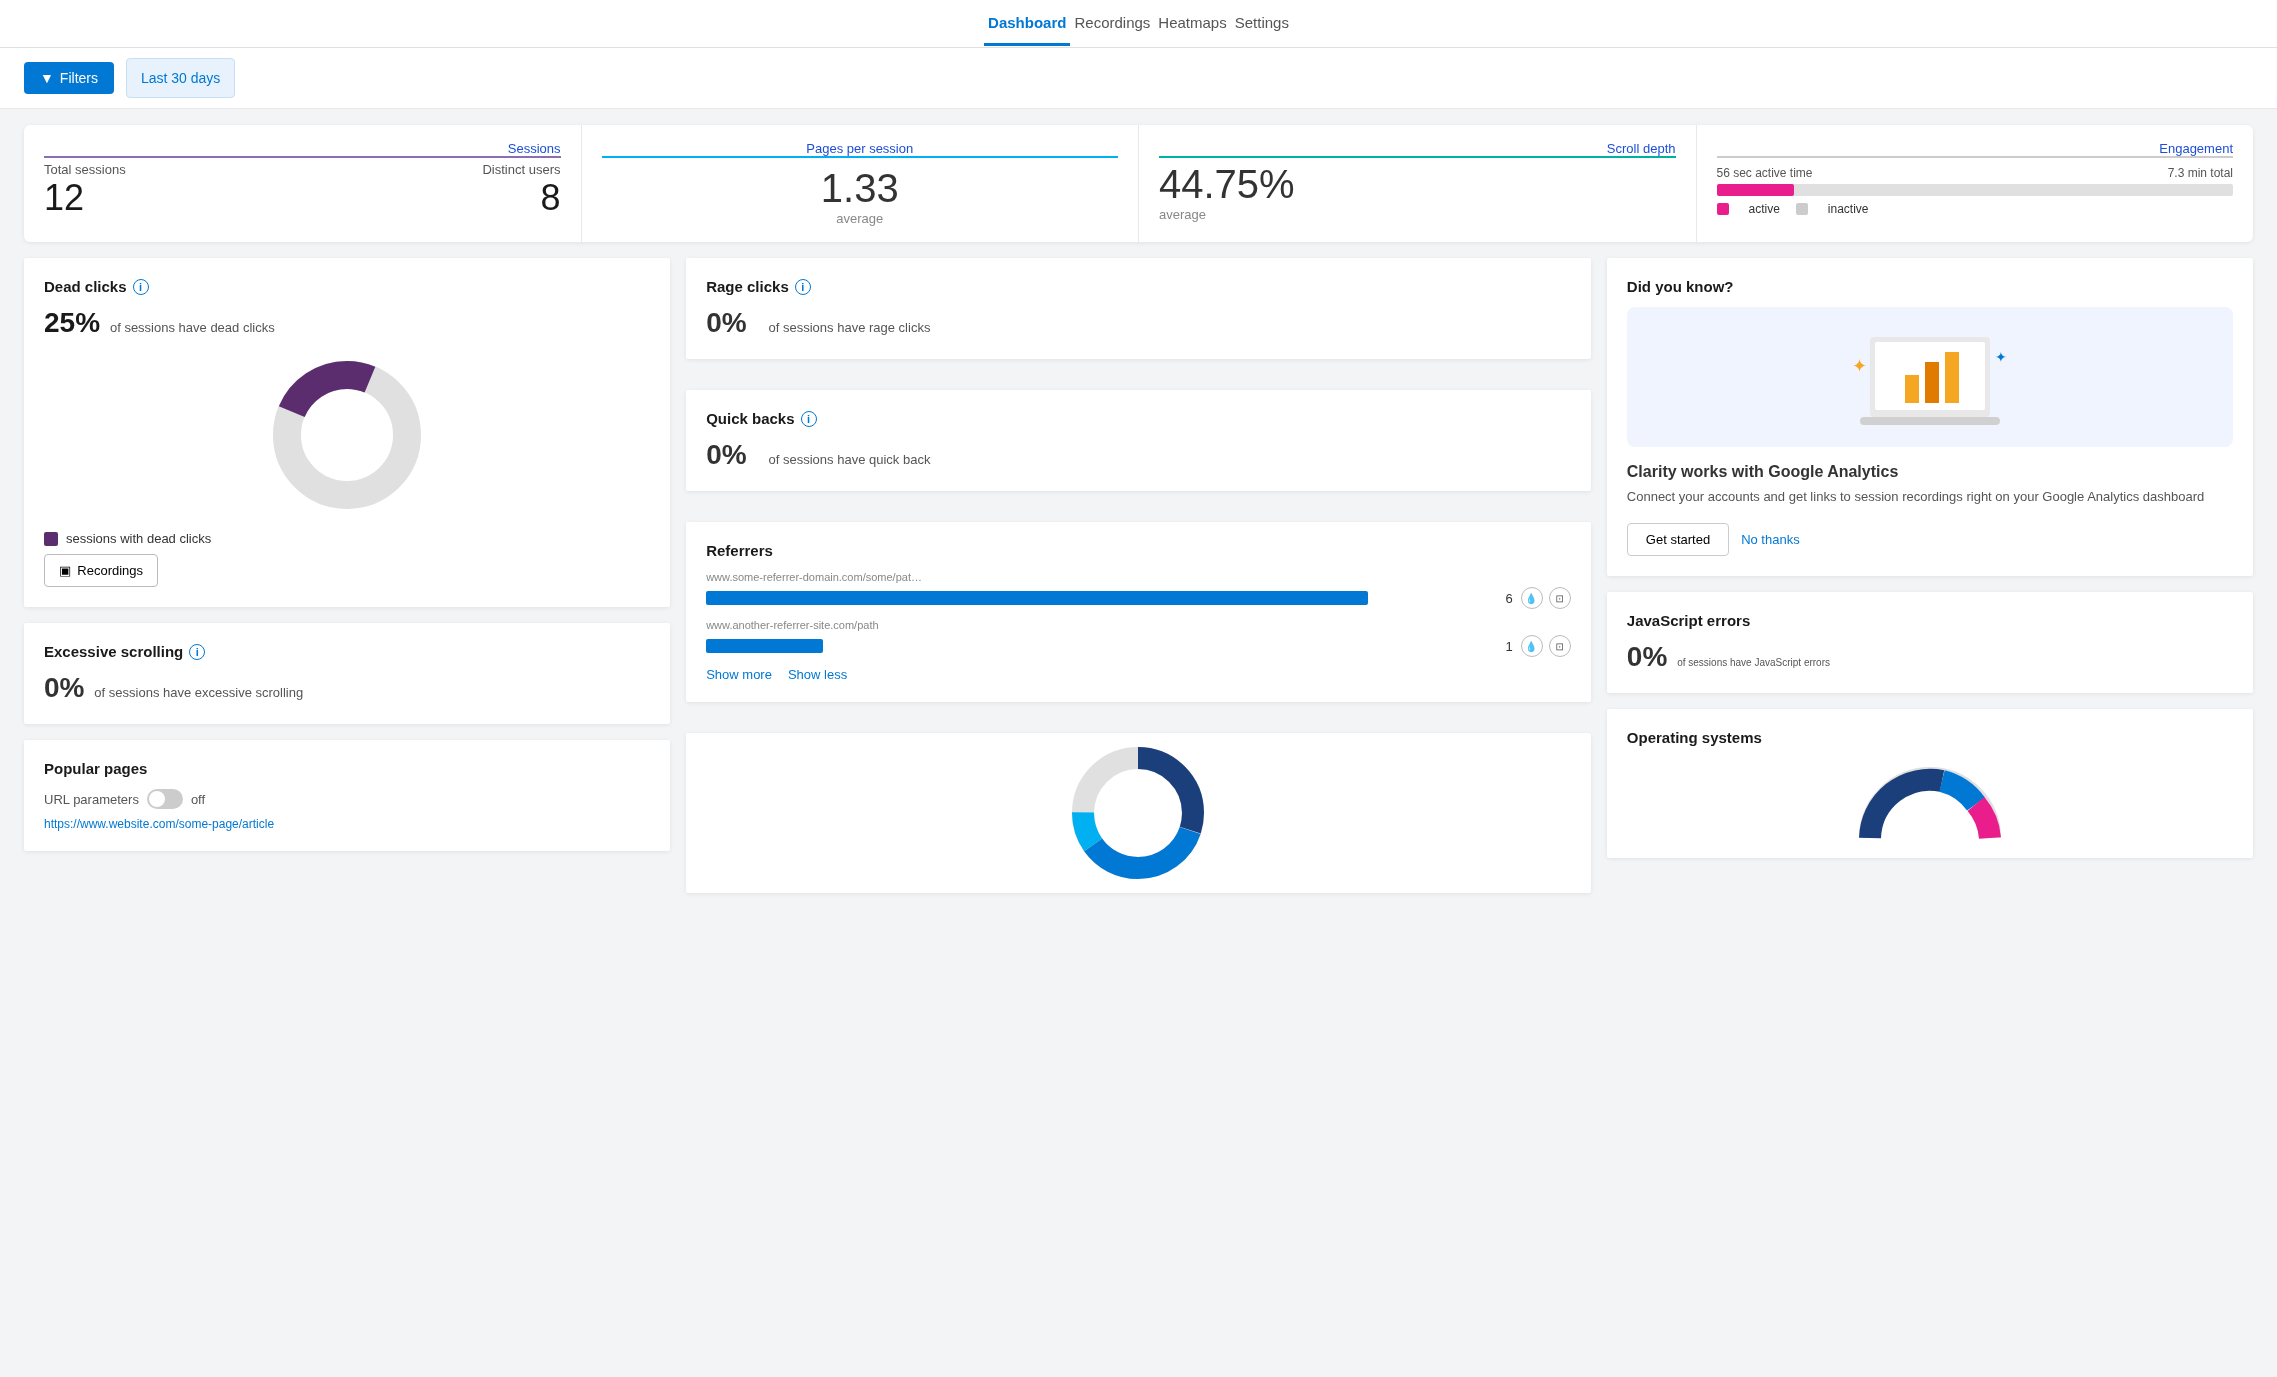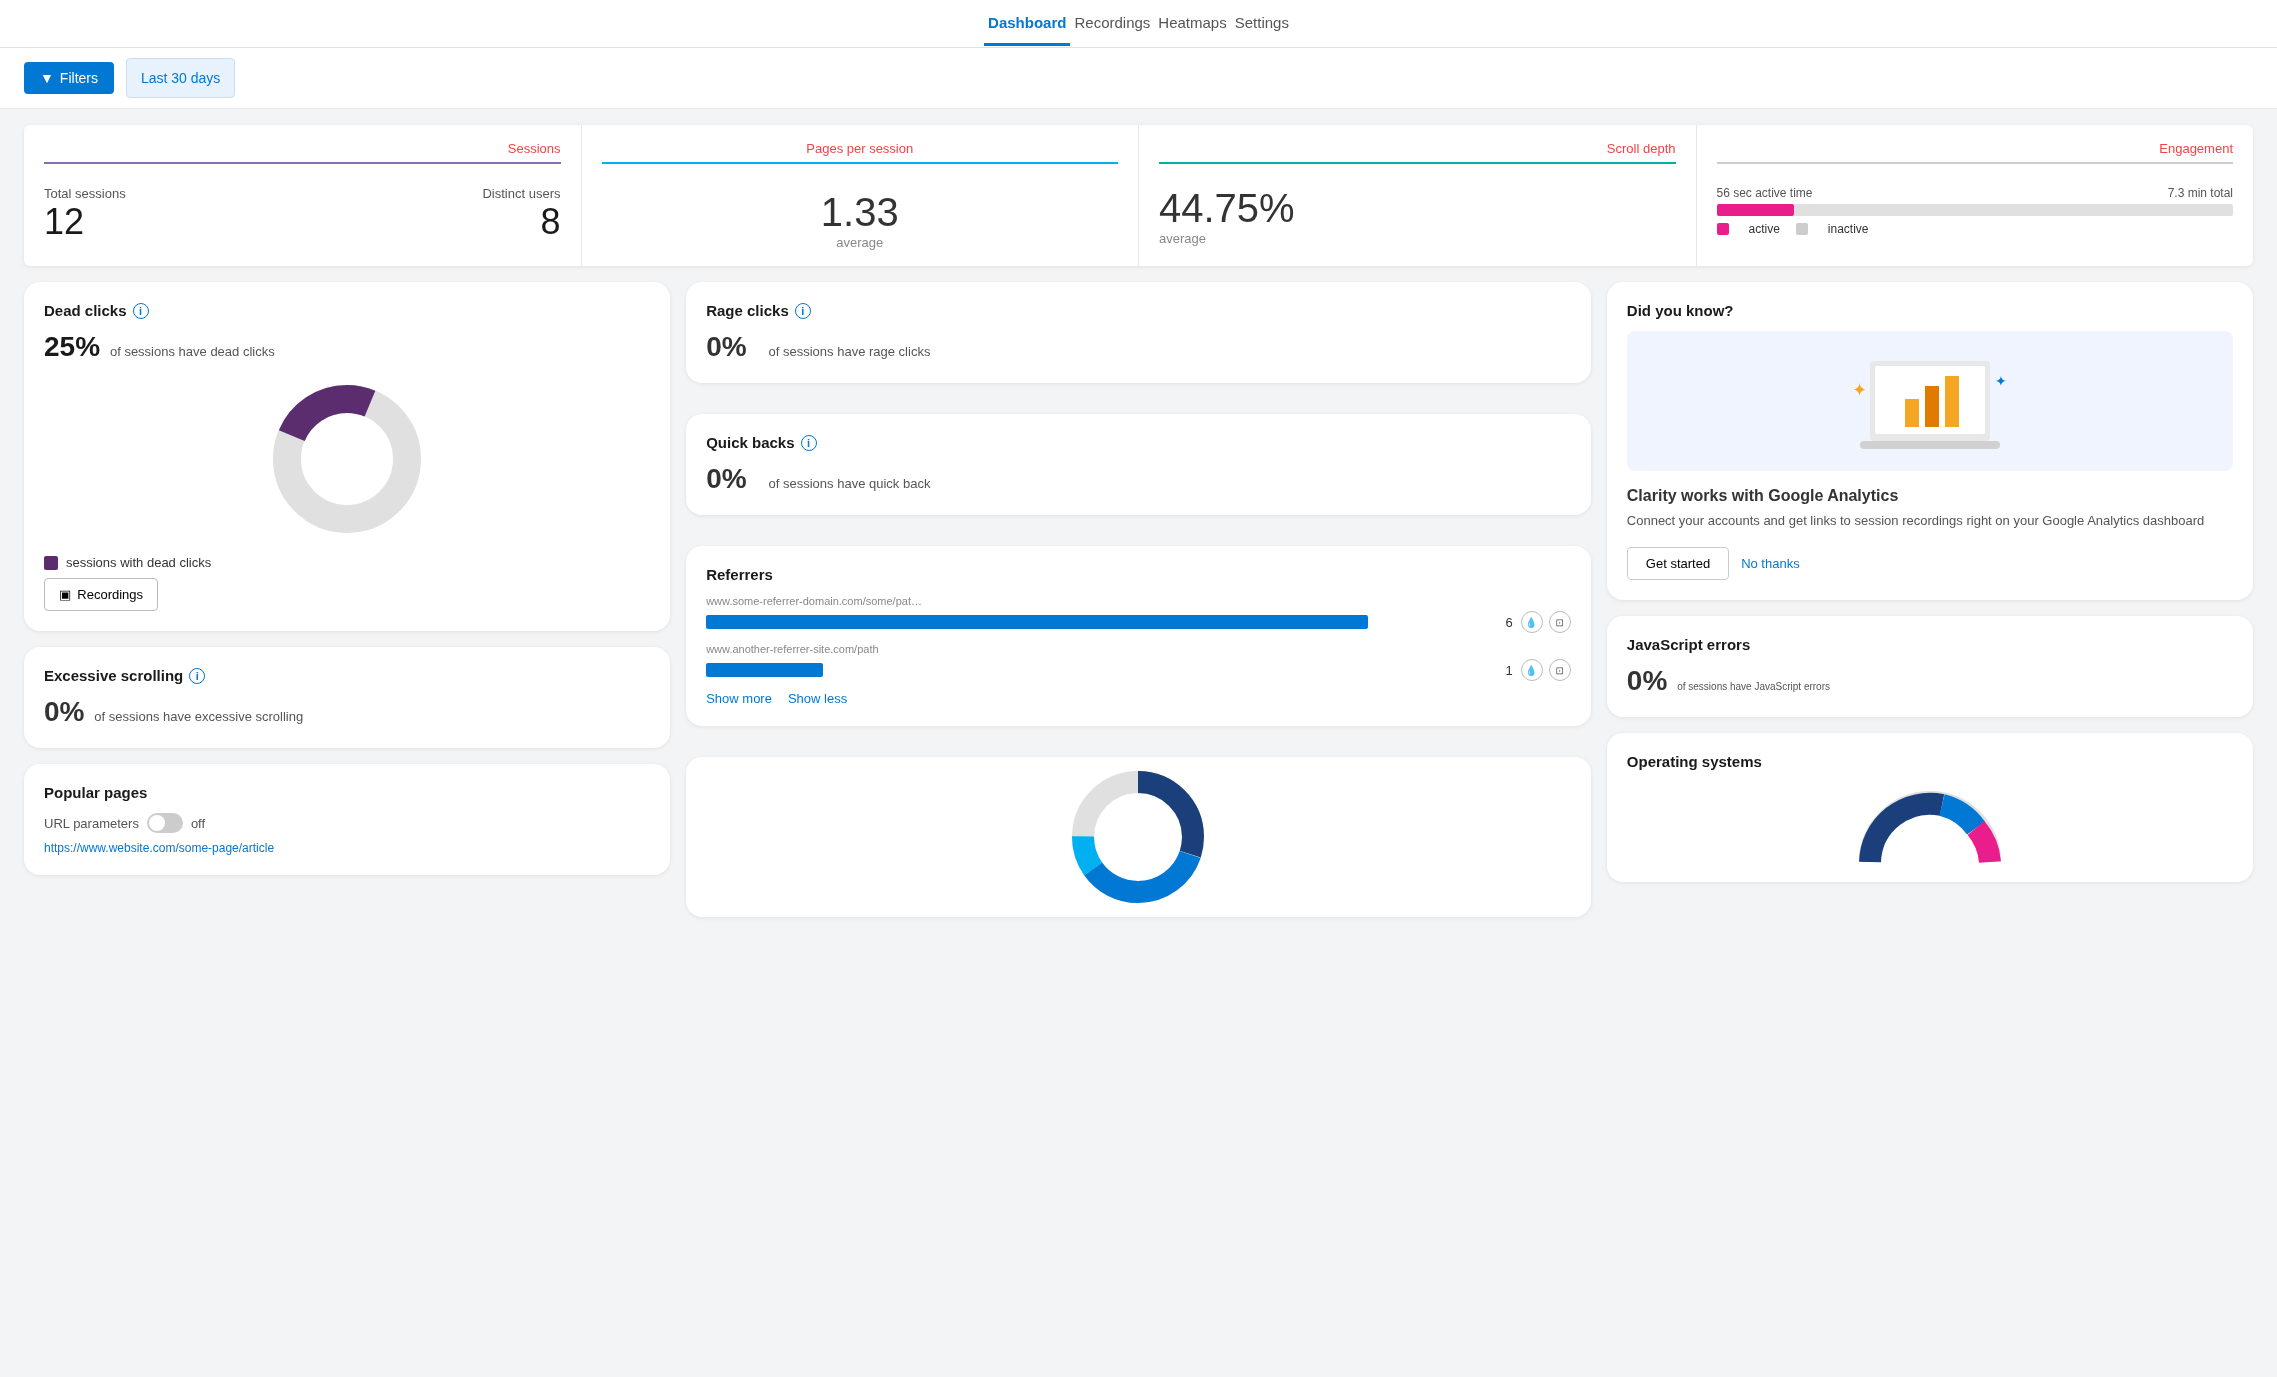--- a/index.html
+++ b/index.html
@@ -13,42 +13,42 @@
 
     
     .toolbar { background: #fff; padding: 10px 24px; display: flex; align-items: center; gap: 12px; border-bottom: 1px solid #e8e8e8; }
     .btn-filters { background: #0078d4; color: #fff; border: none; padding: 8px 16px; border-radius: 4px; cursor: pointer; display: flex; align-items: center; gap: 6px; font-size: 14px; }
     .btn-date { background: #e8f2fc; color: #0078d4; border: 1px solid #c7dff5; padding: 11px 14px; border-radius: 4px; cursor: pointer; font-size: 14px; }
 
     
     .stats-bar { background: #fff; margin: 16px 24px; border-radius: 6px; display: flex; box-shadow: 0 1px 4px rgba(0,0,0,0.08); }
     .stat-section { flex: 1; padding: 16px 20px; border-right: 1px solid #e8e8e8; }
     .stat-section:last-child { border-right: none; }
-    .stat-section-header { display: flex; justify-content: flex-end; font-size: 13px; color: #ef4444; margin-bottom: 22px; border-bottom: 2px solid #8b6eb0; padding-bottom: 6px; }
+    .stat-section-header { display: flex; justify-content: flex-end; font-size: 13px; color: #1d4ed8; margin-bottom: 4px; border-bottom: 2px solid #8b6eb0; }
     .stat-section-header.blue-border { border-bottom: 2px solid #00b0f0; }
     .stat-section-header.teal-border { border-bottom: 2px solid #00b0a0; }
     .stat-section-header.engagement-border { border-bottom: 2px solid #ccc; }
     .stat-row { display: flex; justify-content: space-between; align-items: flex-end; }
     .stat-label { font-size: 13px; color: #555; }
     .stat-value { font-size: 36px; font-weight: 300; color: #1a1a1a; }
     .stat-sub { font-size: 13px; color: #888; }
     .stat-center { text-align: center; padding-top: 4px; }
     .stat-big { font-size: 40px; font-weight: 300; }
     .engagement-bar-container { margin-top: 8px; }
     .engagement-times { display: flex; justify-content: space-between; font-size: 12px; color: #555; margin-bottom: 4px; }
     .engagement-bar { height: 12px; background: #e0e0e0; border-radius: 2px; position: relative; }
     .engagement-bar-fill { height: 100%; background: #e91e8c; border-radius: 2px; width: 15%; }
     .engagement-legend { display: flex; gap: 16px; margin-top: 6px; font-size: 12px; align-items: center; }
     .legend-dot { width: 12px; height: 12px; border-radius: 2px; display: inline-block; margin-right: 4px; }
 
     
     .main-grid { display: grid; grid-template-columns: 1fr 1.4fr 1fr; gap: 16px; padding: 0 24px 24px; }
 
     
-    .card { background: #fff; border-radius: 16px; box-shadow: 0 1px 4px rgba(0,0,0,0.08); padding: 20px; }
+    .card { background: #fff; border-radius: 2px; box-shadow: 0 1px 4px rgba(0,0,0,0.08); padding: 20px; }
     .card-title { font-size: 15px; font-weight: 600; color: #1a1a1a; display: flex; align-items: center; gap: 6px; margin-bottom: 12px; }
     .info-icon { width: 16px; height: 16px; border-radius: 50%; border: 1.5px solid #0078d4; color: #0078d4; font-size: 11px; display: inline-flex; align-items: center; justify-content: center; cursor: pointer; }
 
     
     .dead-clicks-pct { font-size: 28px; font-weight: 700; color: #1a1a1a; }
     .dead-clicks-sub { font-size: 13px; color: #555; margin-left: 6px; }
     .donut-container { display: flex; justify-content: center; margin: 16px 0; }
     .legend-row { display: flex; align-items: center; gap: 8px; font-size: 13px; margin: 8px 0; }
     .legend-sq { width: 14px; height: 14px; border-radius: 2px; }
     .recordings-btn { display: flex; align-items: center; gap: 6px; border: 1px solid #bbb; padding: 8px 14px; border-radius: 4px; cursor: pointer; background: #fff; font-size: 13px; margin-top: 8px; }

